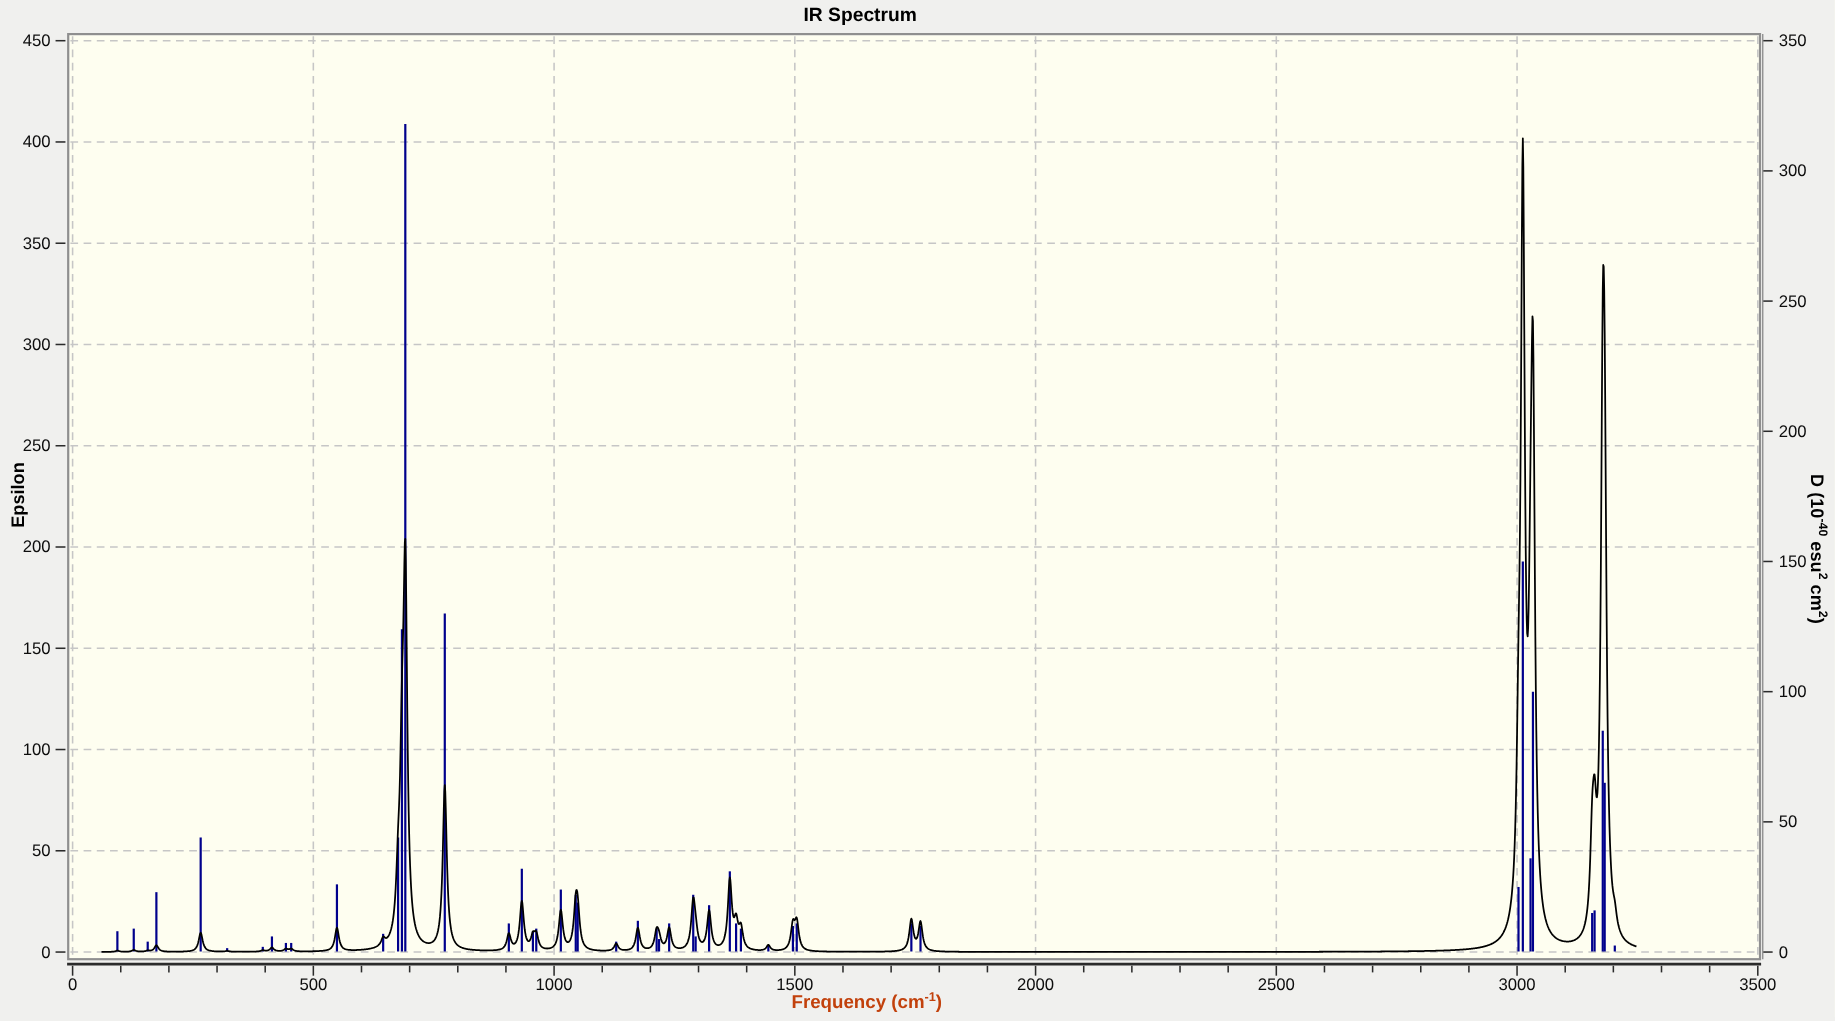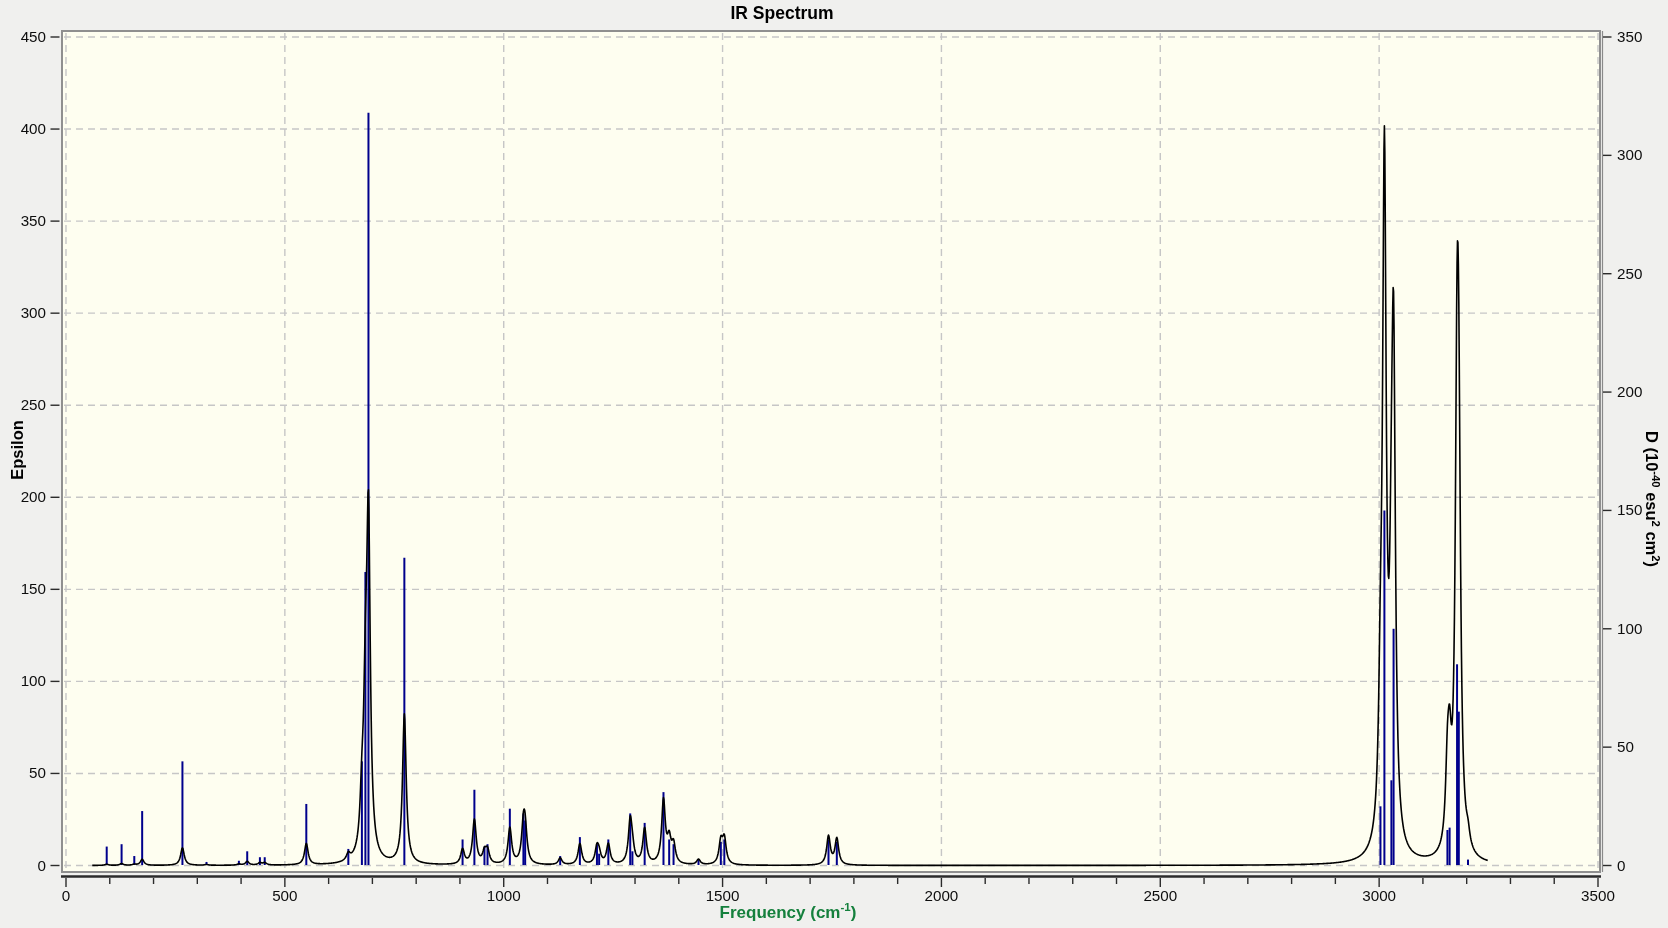--- a/index.html
+++ b/index.html
@@ -11,21 +11,21 @@
     overflow:hidden;
   }
   .stage{position:absolute;left:0;top:0;width:1634px;height:928px;padding-left:41px;}
   svg{position:absolute;left:0;top:0;}
   .chart-title{
     position:absolute;top:3px;left:0;width:1564px;
     text-align:center;font-size:17.5px;font-weight:bold;color:#000;
   }
   .x-title{
     position:absolute;top:901px;left:0;width:1576px;
-    text-align:center;font-size:17px;font-weight:bold;color:#15803d;
+    text-align:center;font-size:17px;font-weight:bold;color:#c2410c;
   }
   .y-title-left{
     position:absolute;left:17px;top:450px;
     transform:translate(-50%,-50%) rotate(-90deg);
     font-size:16.5px;font-weight:bold;color:#000;white-space:nowrap;
   }
   .y-title-right{
     position:absolute;left:1652px;top:499px;
     transform:translate(-50%,-50%) rotate(90deg);
     font-size:16.5px;font-weight:bold;color:#000;white-space:nowrap;

